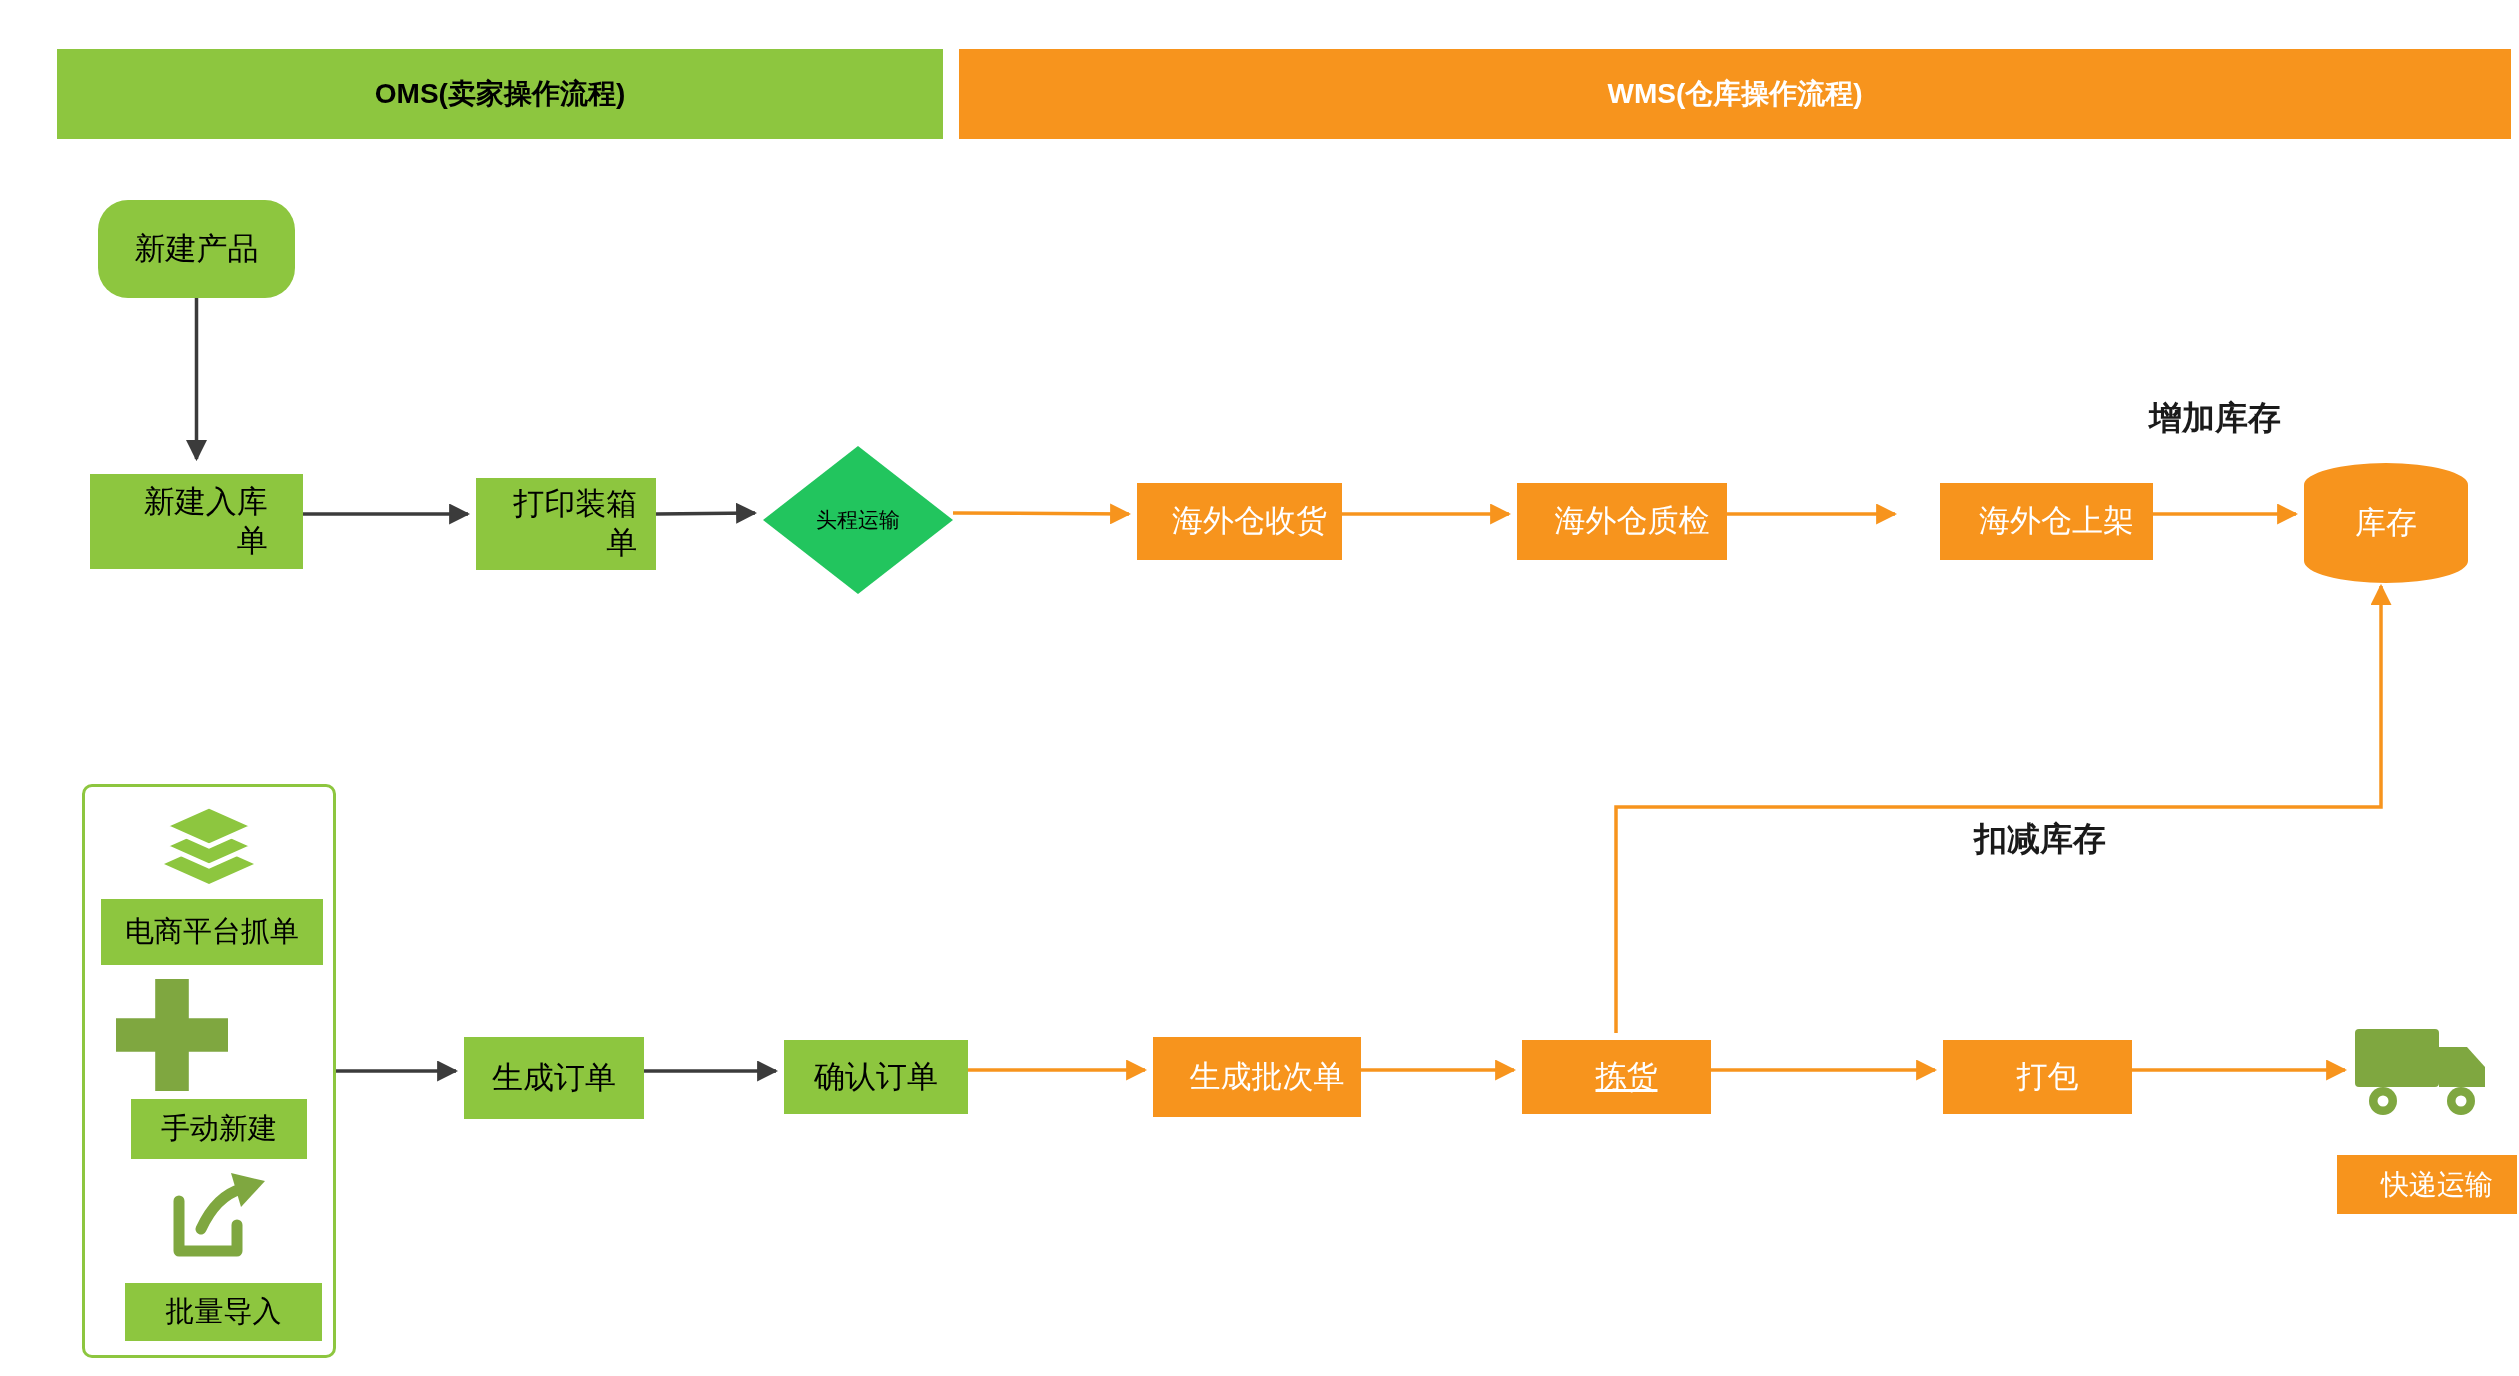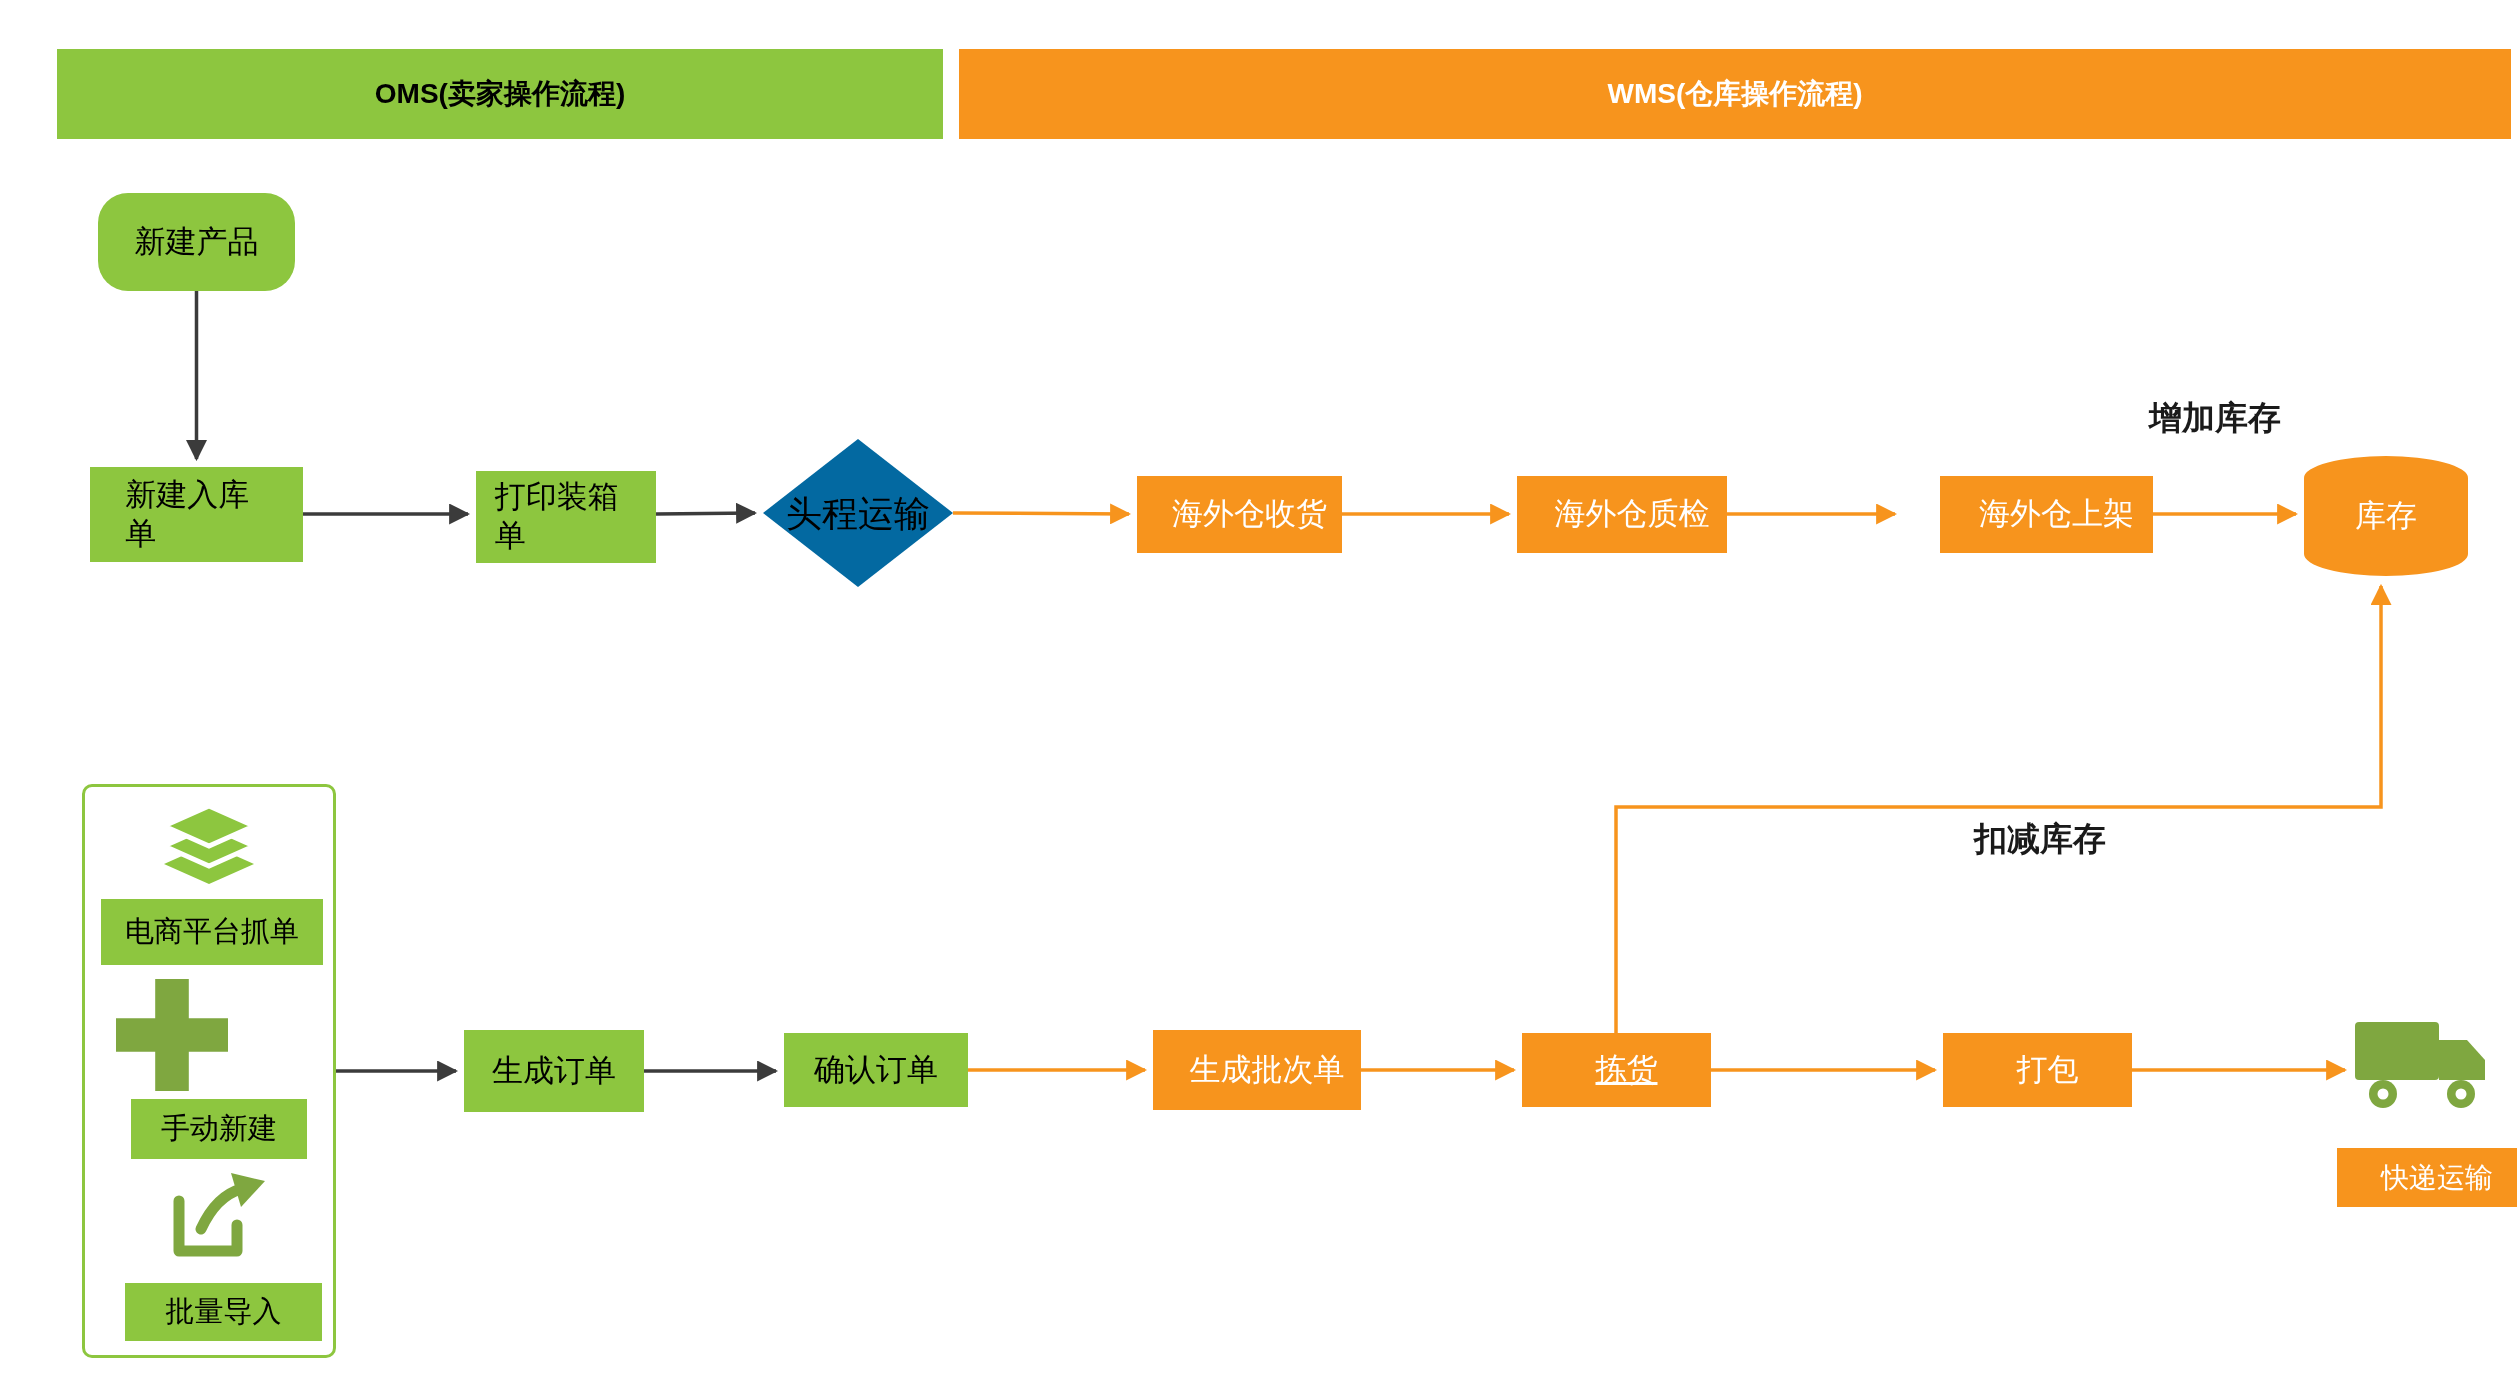--- a/index.html
+++ b/index.html
@@ -15,28 +15,28 @@
     position: absolute; top: 49px; height: 90px;
     display: flex; align-items: center; justify-content: center;
     font-size: 28px; font-weight: bold;
   }
   .band.oms { left: 57px; width: 886px; background: #8DC63F; color: #000000; }
   .band.wms { left: 959px; width: 1552px; background: #F7941D; color: #ffffff; }
 
   .node {
     position: absolute;
     display: flex; align-items: center; justify-content: center;
-    font-size: 31px; line-height: 1.25; text-align: left;
+    font-size: 31px; line-height: 1.25; text-align: right; margin-top: 7px;
   }
   .green-box { background: #8DC63F; color: #000000; }
   .orange-box { background: #F7941D; color: #ffffff; padding-left: 20px; }
   .rounded { border-radius: 30px; }
   .diamond {
     clip-path: polygon(50% 0, 100% 50%, 50% 100%, 0 50%);
-    background: #0369a1; color: #000000; font-size: 36px;
+    background: #22c55e; color: #000000; font-size: 21px;
   }
   .wrap4 .label { max-width: 4.6em; margin: 0 auto; }
 
   .cyl { background: transparent; color: #ffffff; }
   .cyl svg { position: absolute; inset: 0; width: 100%; height: 100%; }
   .cyl .label { position: relative; z-index: 1; }
 
   .flow-label {
     position: absolute; font-size: 33px; font-weight: bold; color: #1a1a1a;
     text-align: center;

